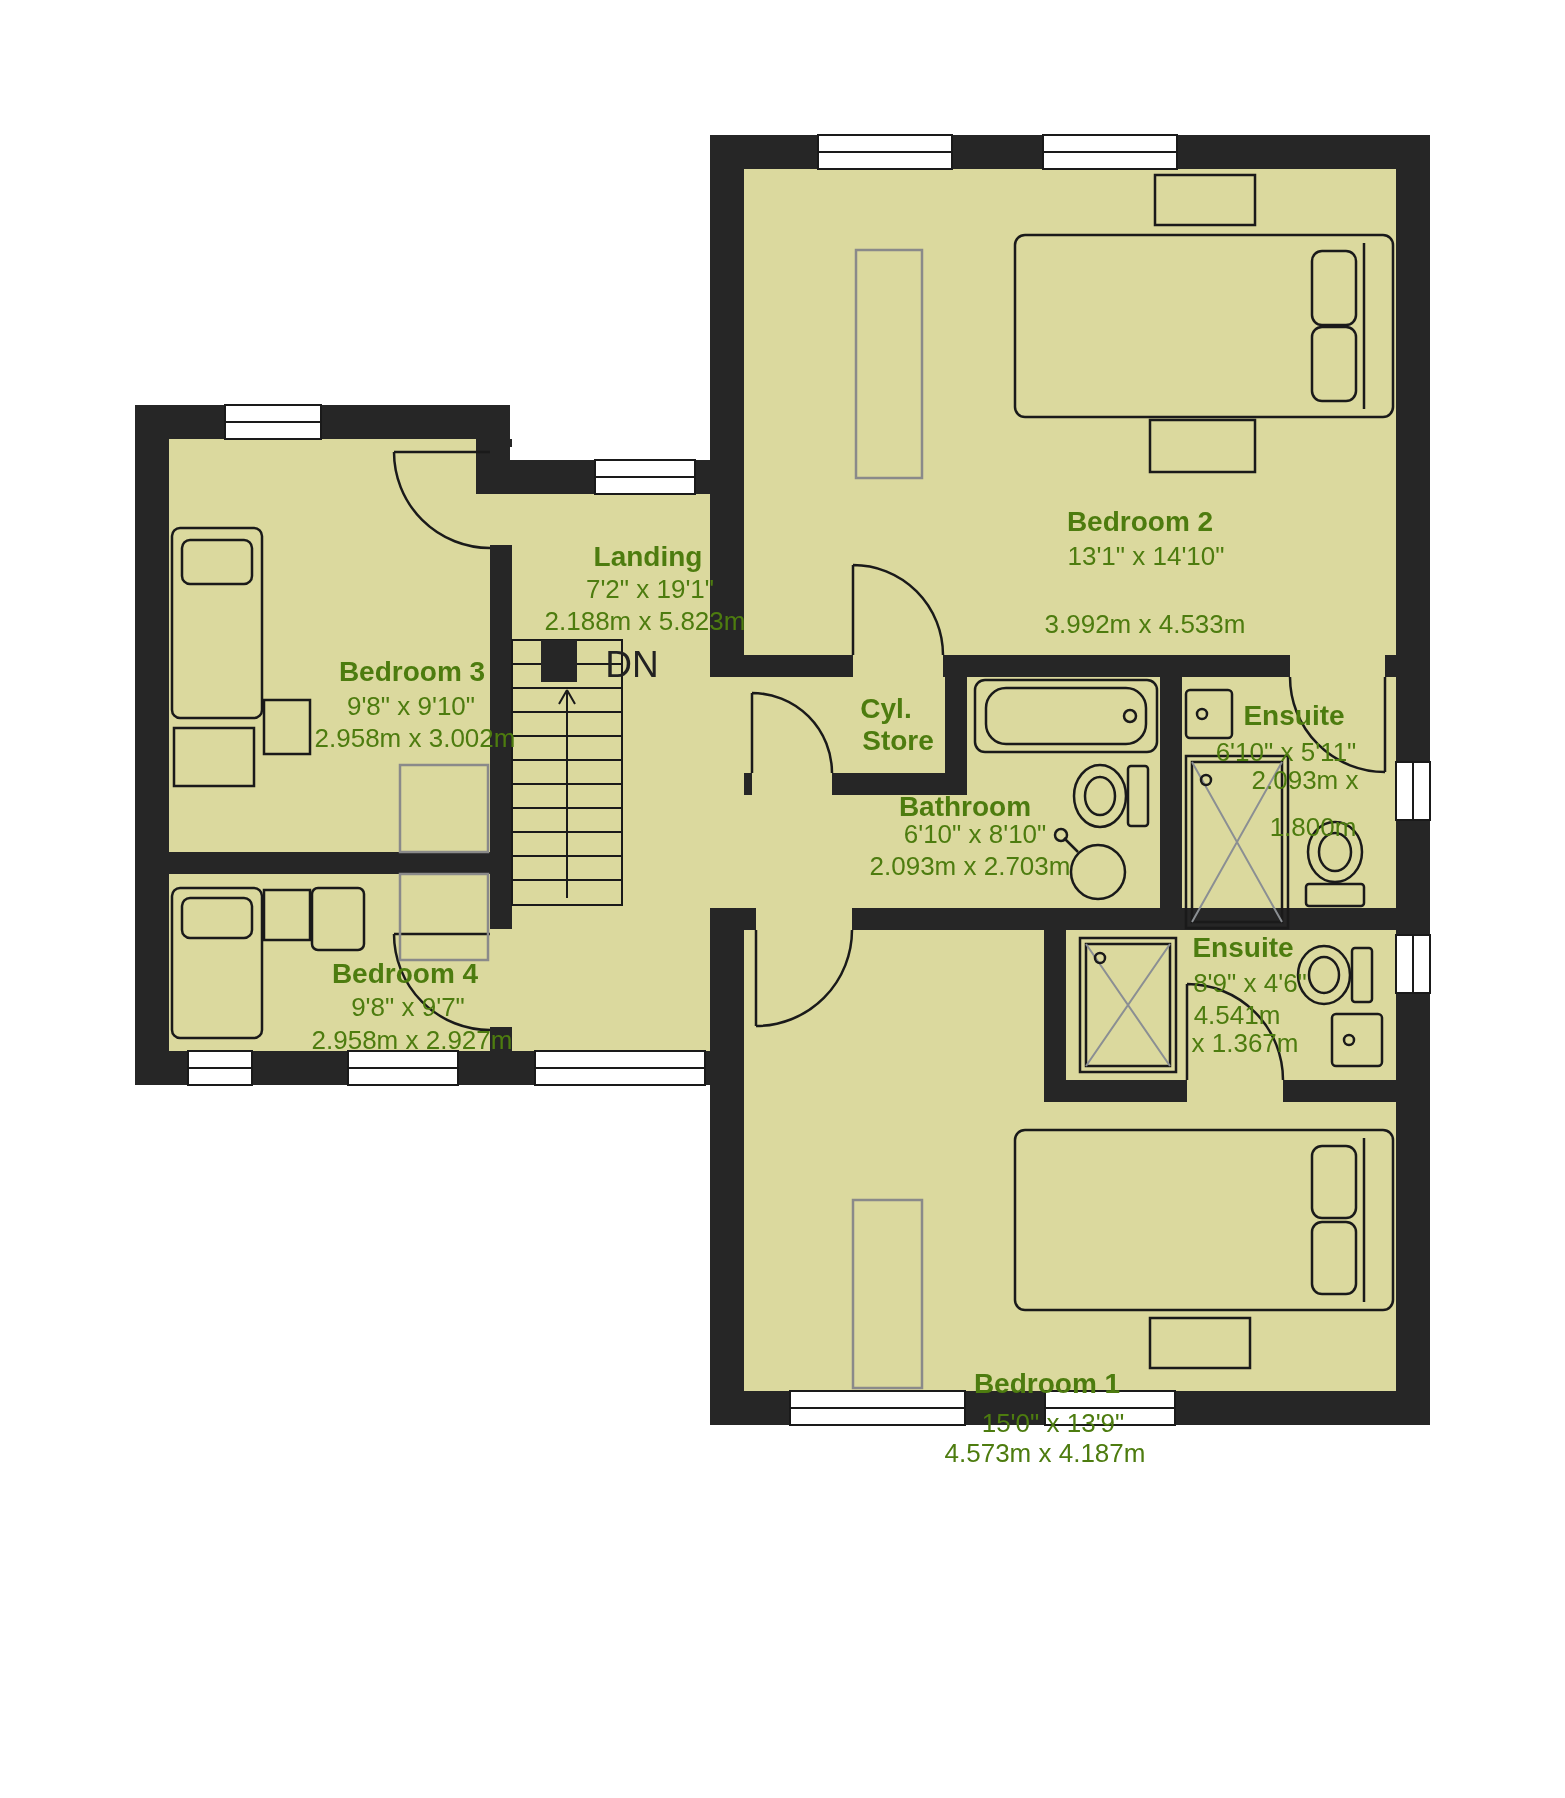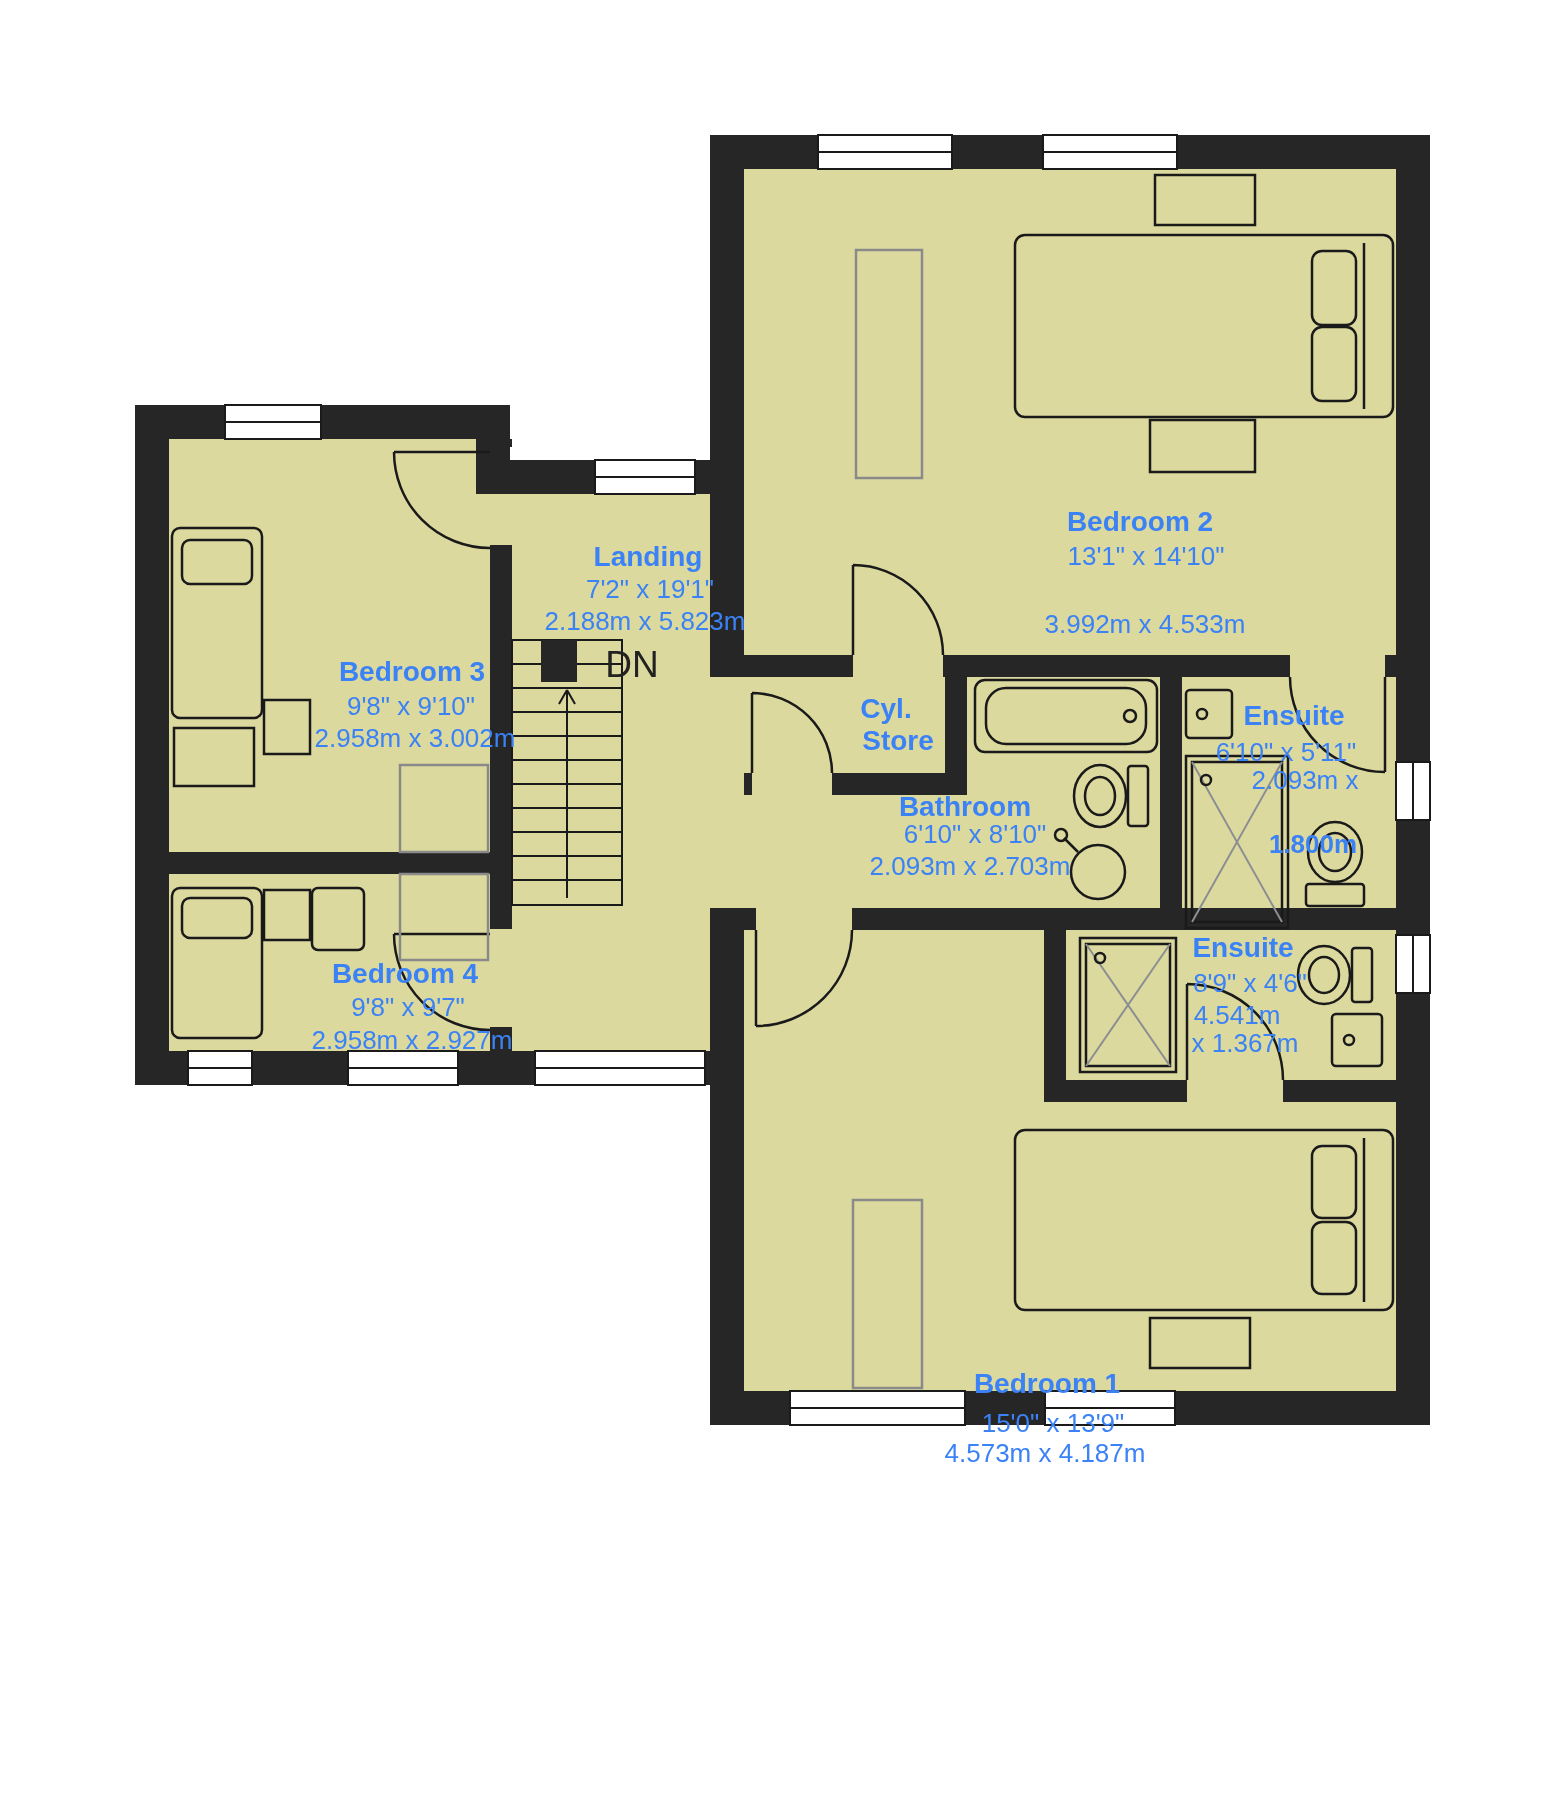--- a/index.html
+++ b/index.html
@@ -1,20 +1,20 @@
 <!DOCTYPE html>
 <html><head>
 <meta charset="utf-8">
 <style>
   html,body{margin:0;padding:0;background:#ffffff;}
   .stage{position:relative;width:1565px;height:1798px;background:#ffffff;overflow:hidden;
          font-family:"Liberation Sans",sans-serif;}
   .plan-svg{position:absolute;left:0;top:0;}
   .lbl{position:absolute;transform:translate(-50%,-50%);white-space:nowrap;
-       color:#3b82f6;line-height:1;}
+       color:#4d7c0f;line-height:1;}
   .rname{font-weight:bold;font-size:28px;}
   .rdim{font-size:26px;font-weight:normal;}
   .dn{font-size:37px;font-weight:normal;color:#222;}
   .title{font-size:38px;letter-spacing:8px;color:#3a3a3a;font-weight:normal;}
 </style>
 </head>
 <body>
 
 <div class="stage">
 
@@ -224,21 +224,21 @@
   <div class="lbl rname" style="left:886px;top:709px;">Cyl.</div>
   <div class="lbl rname" style="left:898px;top:741px;">Store</div>
 
   <div class="lbl rname" style="left:965px;top:807px;">Bathroom</div>
   <div class="lbl rdim" style="left:975px;top:834px;">6'10" x 8'10"</div>
   <div class="lbl rdim" style="left:970px;top:866px;">2.093m x 2.703m</div>
 
   <div class="lbl rname" style="left:1294px;top:716px;">Ensuite</div>
   <div class="lbl rdim" style="left:1286px;top:752px;">6'10" x 5'11"</div>
   <div class="lbl rdim" style="left:1305px;top:780px;">2.093m x</div>
-  <div class="lbl rdim" style="left:1313px;top:844px;font-weight:bold;">1.800m</div>
+  <div class="lbl rdim" style="left:1313px;top:827px;">1.800m</div>
 
   <div class="lbl rname" style="left:1243px;top:948px;">Ensuite</div>
   <div class="lbl rdim" style="left:1250px;top:983px;">8'9" x 4'6"</div>
   <div class="lbl rdim" style="left:1237px;top:1015px;">4.541m</div>
   <div class="lbl rdim" style="left:1245px;top:1043px;">x 1.367m</div>
 
   <div class="lbl rname" style="left:1047px;top:1384px;text-align:center;">Bedroom 1</div>
   <div class="lbl rdim" style="left:1053px;top:1423px;">15'0" x 13'9"</div>
   <div class="lbl rdim" style="left:1045px;top:1453px;">4.573m x 4.187m</div>
 

